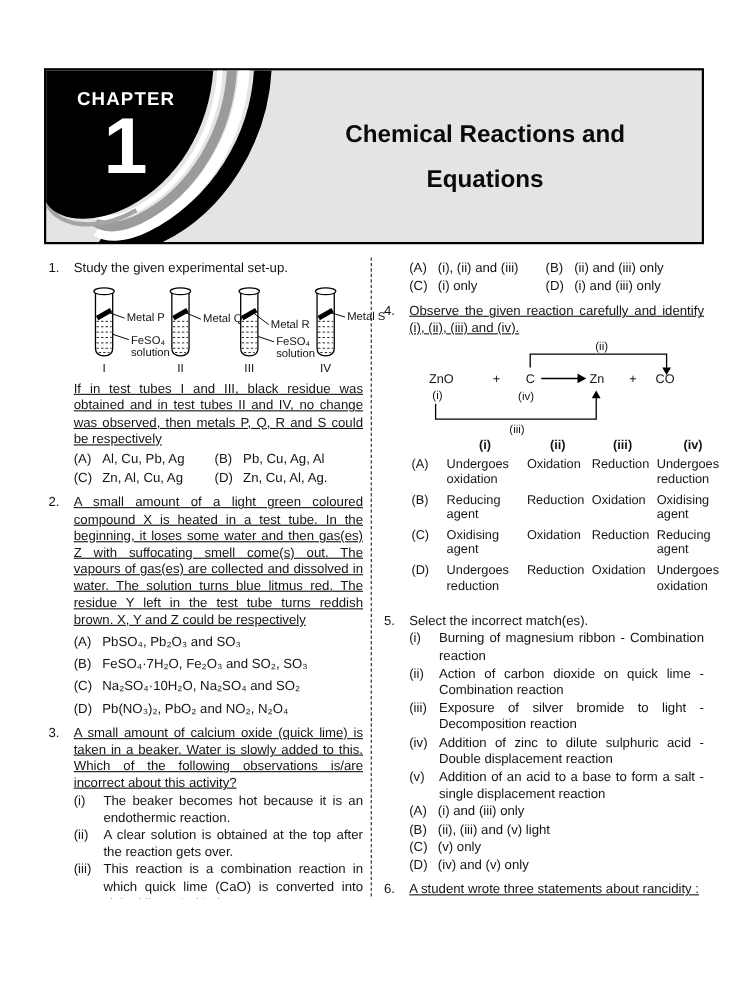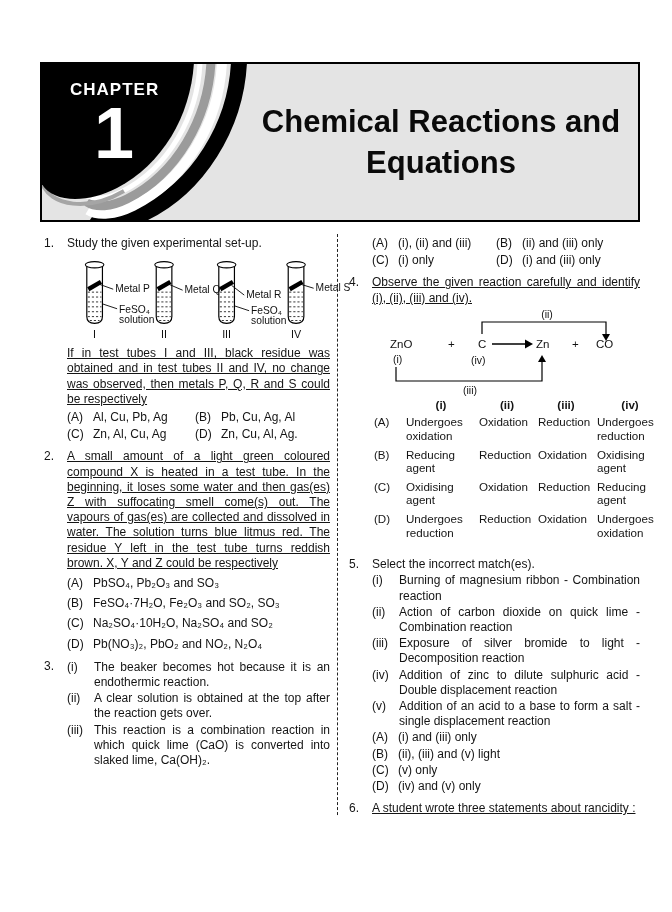--- a/index.html
+++ b/index.html
@@ -21,21 +21,21 @@
     position:absolute; left:28px; top:16px; color:#fff;
     font-size:17px; font-weight:bold; letter-spacing:1px;
   }
   .chapter-number {
     position:absolute; left:52px; top:28px; color:#fff;
     font-size:72px; font-weight:bold;
   }
   .title {
     position:absolute; left:205px; top:0; width:388px; height:156px;
     display:flex; flex-direction:column; justify-content:center;
-    text-align:center; font-weight:bold; font-size:31px; line-height:41px; color:#0a0a0a;
+    text-align:center; font-weight:bold; font-size:22px; line-height:41px; color:#0a0a0a;
   }
 
   
   .divider {
     position:absolute; left:337px; top:234px; height:596px; width:0;
     border-left:1.4px dashed #222;
   }
   .col { position:absolute; top:236px; font-size:12px; line-height:15.2px; }
   .col-left  { left:44px;  width:286px; }
   .col-right { left:349px; width:291px; }
@@ -239,20 +239,21 @@
               <span class="optlabel">(D)</span>
               <span class="opttext">Pb(NO₃)₂, PbO₂ and NO₂, N₂O₄</span>
             </div>
         </div>
       </div>
     </div>
 
     <div class="q">
       <div class="qnum">3.</div>
       <div class="qcontent">
+        <div class="just">A small amount of calcium oxide (quick lime) is taken in a beaker. Water is slowly added to this. Which of the following observations is/are incorrect about this activity?</div>
         <div>
           <div class="subitem">
               <span class="marker">(i)</span>
               <span class="stext">The beaker becomes hot because it is an endothermic reaction.</span>
             </div>
           <div class="subitem">
               <span class="marker">(ii)</span>
               <span class="stext">A clear solution is obtained at the top after the reaction gets over.</span>
             </div>
           <div class="subitem">

